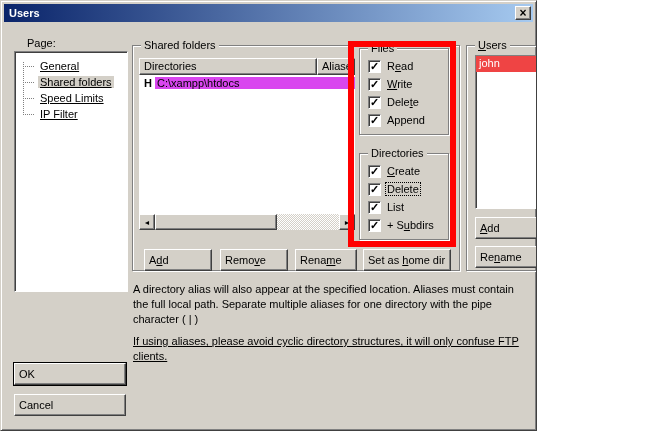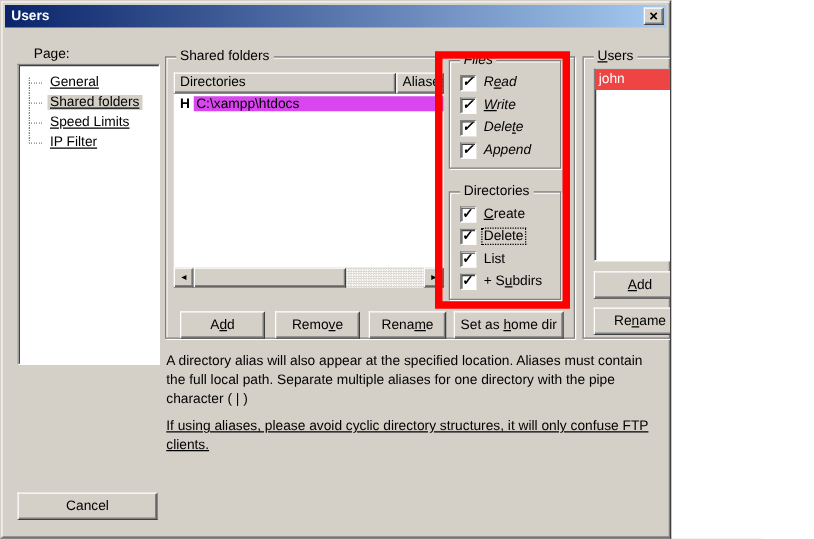--- a/index.html
+++ b/index.html
@@ -83,21 +83,21 @@
   }
   .sb-track { flex:1;
     background-image:repeating-conic-gradient(#FFFFFF 0 25%, #D4D0C8 0 50%);
     background-size:2px 2px; }
 
   
   .btn {
     position:absolute; height:22px; background:#D4D0C8;
     border:1px solid; border-color:#FFFFFF #404040 #404040 #FFFFFF;
     box-shadow: inset -1px -1px 0 #808080;
-    display:flex; align-items:center; justify-content:center;
+    display:flex; align-items:center; 
     font-size:11px; white-space:nowrap; cursor:default; padding:0 4px;
   }
   .btn.default { outline:1px solid #000; }
 
   
   .cb-row { position:absolute; display:flex; align-items:center; height:14px; cursor:default; }
   .cb-box {
     width:13px; height:13px; flex:none; background:#fff;
     border:1px solid; border-color:#808080 #FFFFFF #FFFFFF #808080;
     box-shadow: inset 1px 1px 0 #404040;
@@ -189,21 +189,21 @@
       <span><span>Remo</span><span class="accel">v</span><span>e</span></span>
     </div>
     <div class="btn" style="left:162px; top:203px; width:62px;">
       <span><span>Rena</span><span class="accel">m</span><span>e</span></span>
     </div>
     <div class="btn" style="left:230px; top:203px; width:88px;">
       <span><span>Set as </span><span class="accel">h</span><span>ome dir</span></span>
     </div>
   </div>
 
-  <div class="groupbox" style="left:358px; top:47px; width:90px; height:87px;font-style:italic;">
+  <div class="groupbox" style="left:358px; top:47px; width:90px; height:87px;">
     <span class="legend">Files</span>
     <div class="cb-row" style="left:8px; top:10px;">
       <span class="cb-box">
           <span>✓</span>
         </span>
       <span class="cb-label"><span>R</span><span class="accel">e</span><span>ad</span></span>
     </div>
     <div class="cb-row" style="left:8px; top:28px;">
       <span class="cb-box">
           <span>✓</span>
@@ -268,15 +268,16 @@
     <div class="btn" style="left:8px; top:200px; width:74px;">
       <span><span>Re</span><span class="accel">n</span><span>ame</span></span>
     </div>
   </div>
 
   <div class="notes">
     <p>A directory alias will also appear at the specified location. Aliases must contain the full local path. Separate multiple aliases for one directory with the pipe character ( | )</p>
     <p>If using aliases, please avoid cyclic directory structures, it will only confuse FTP clients.</p>
   </div>
 
+  <div class="btn default" style="left:13px; top:362px; width:112px;">OK</div>
   <div class="btn" style="left:13px; top:393px; width:112px;">Cancel</div>
 
 </div>
 
 </body></html>

